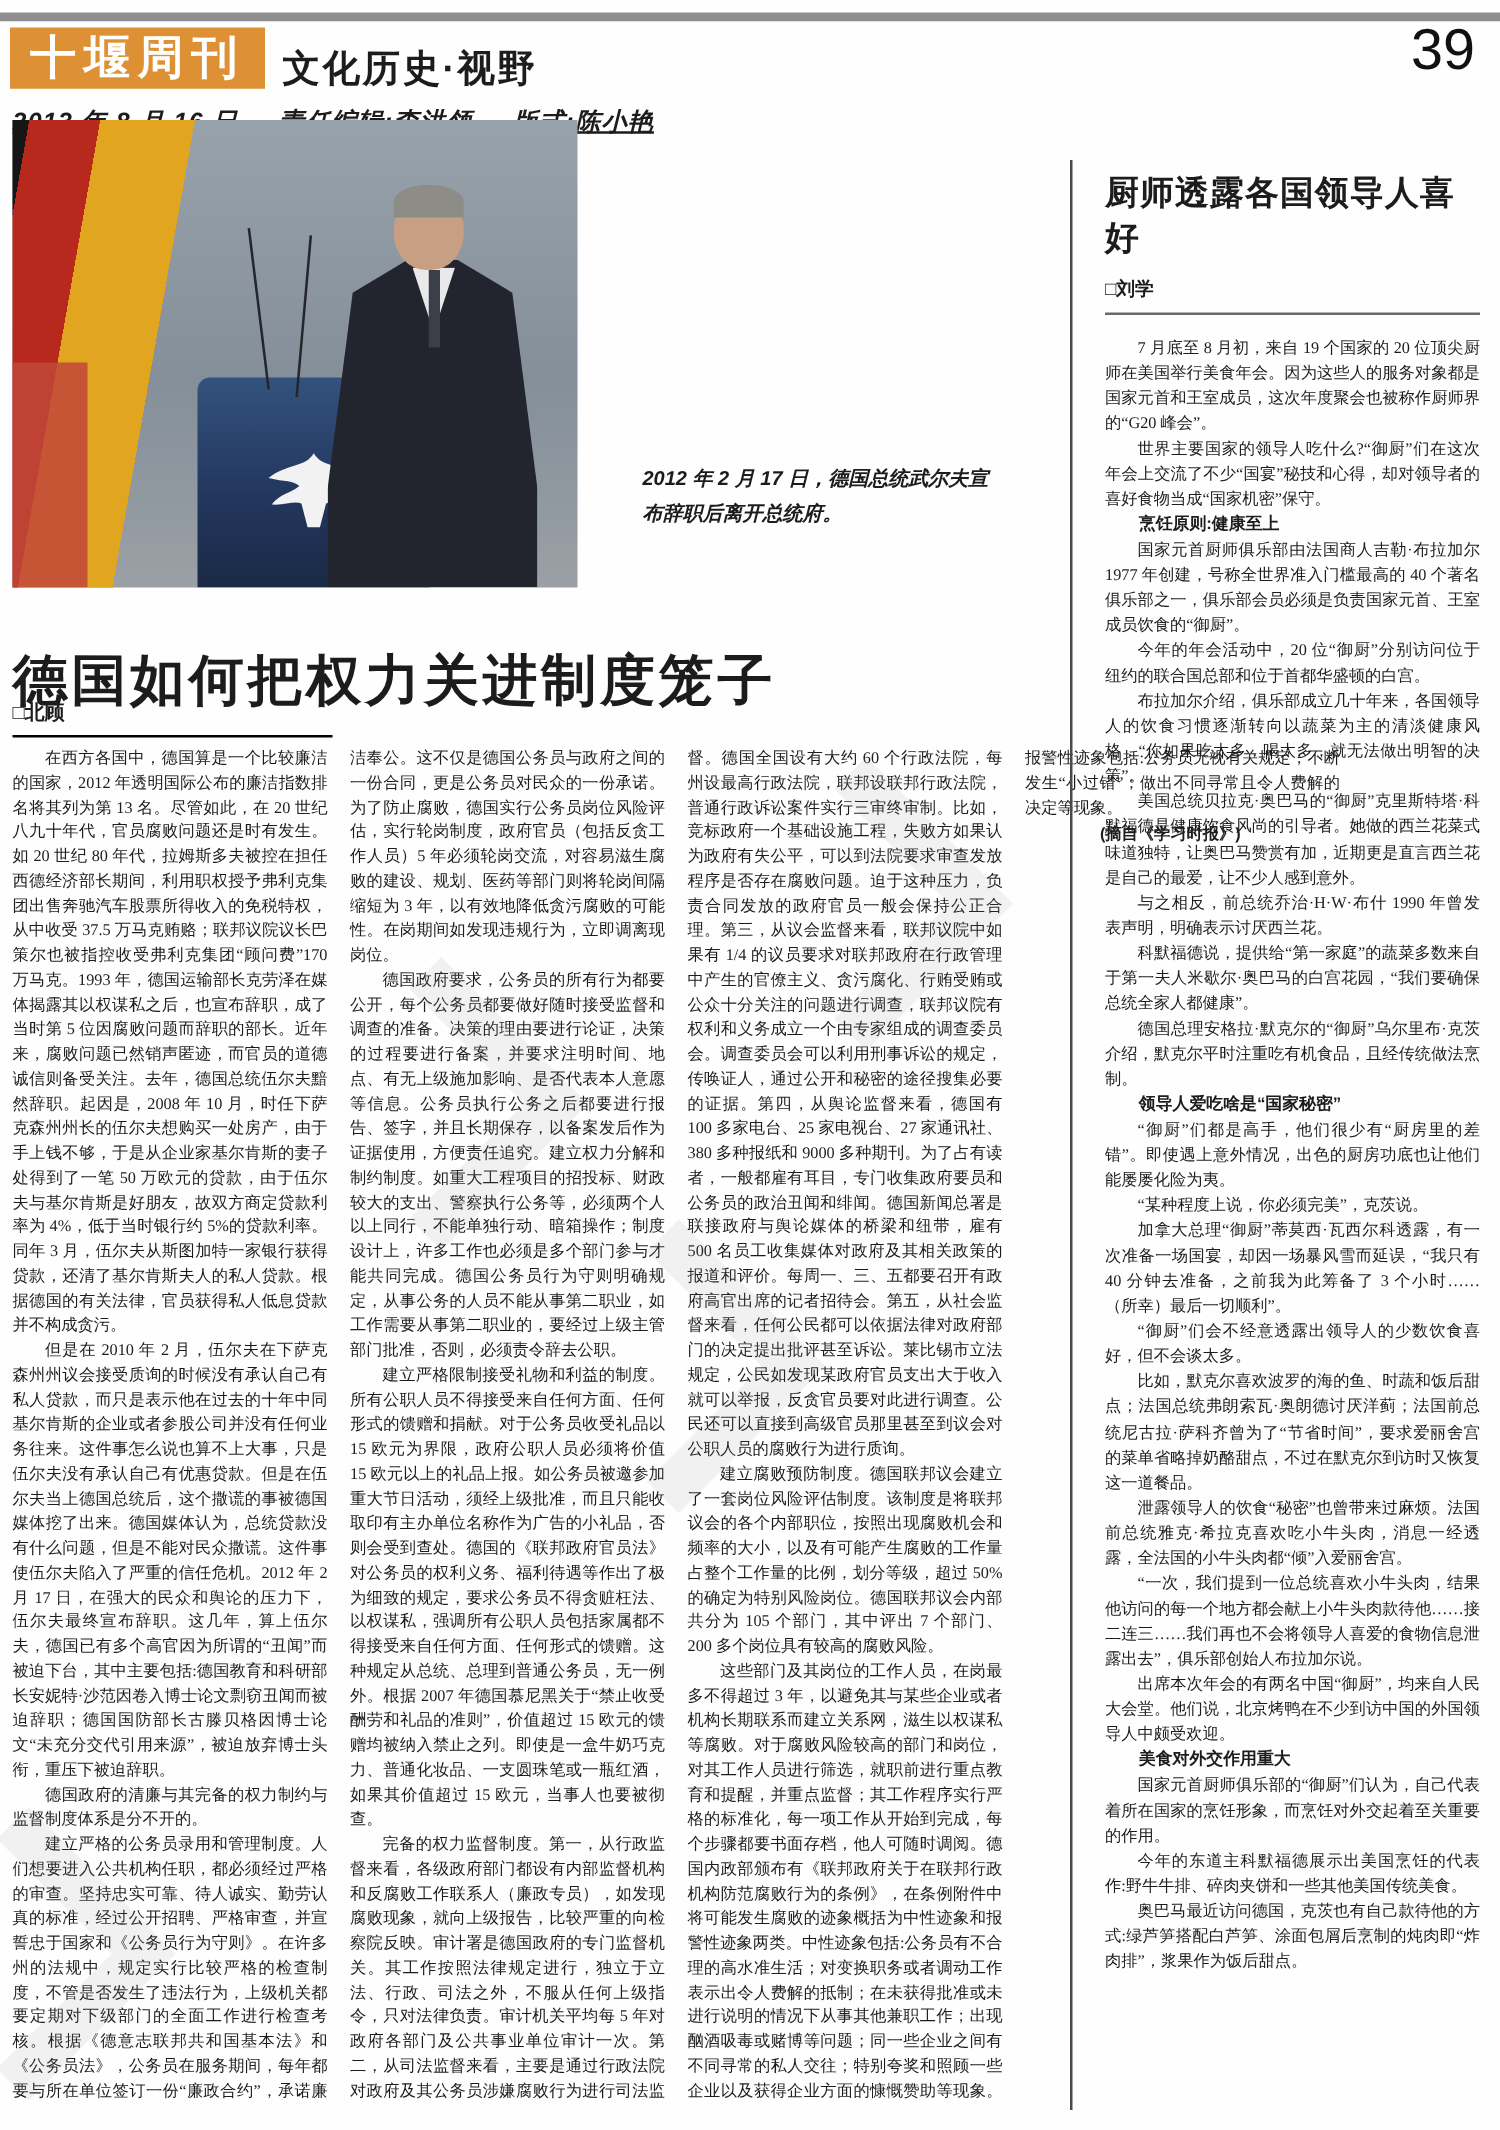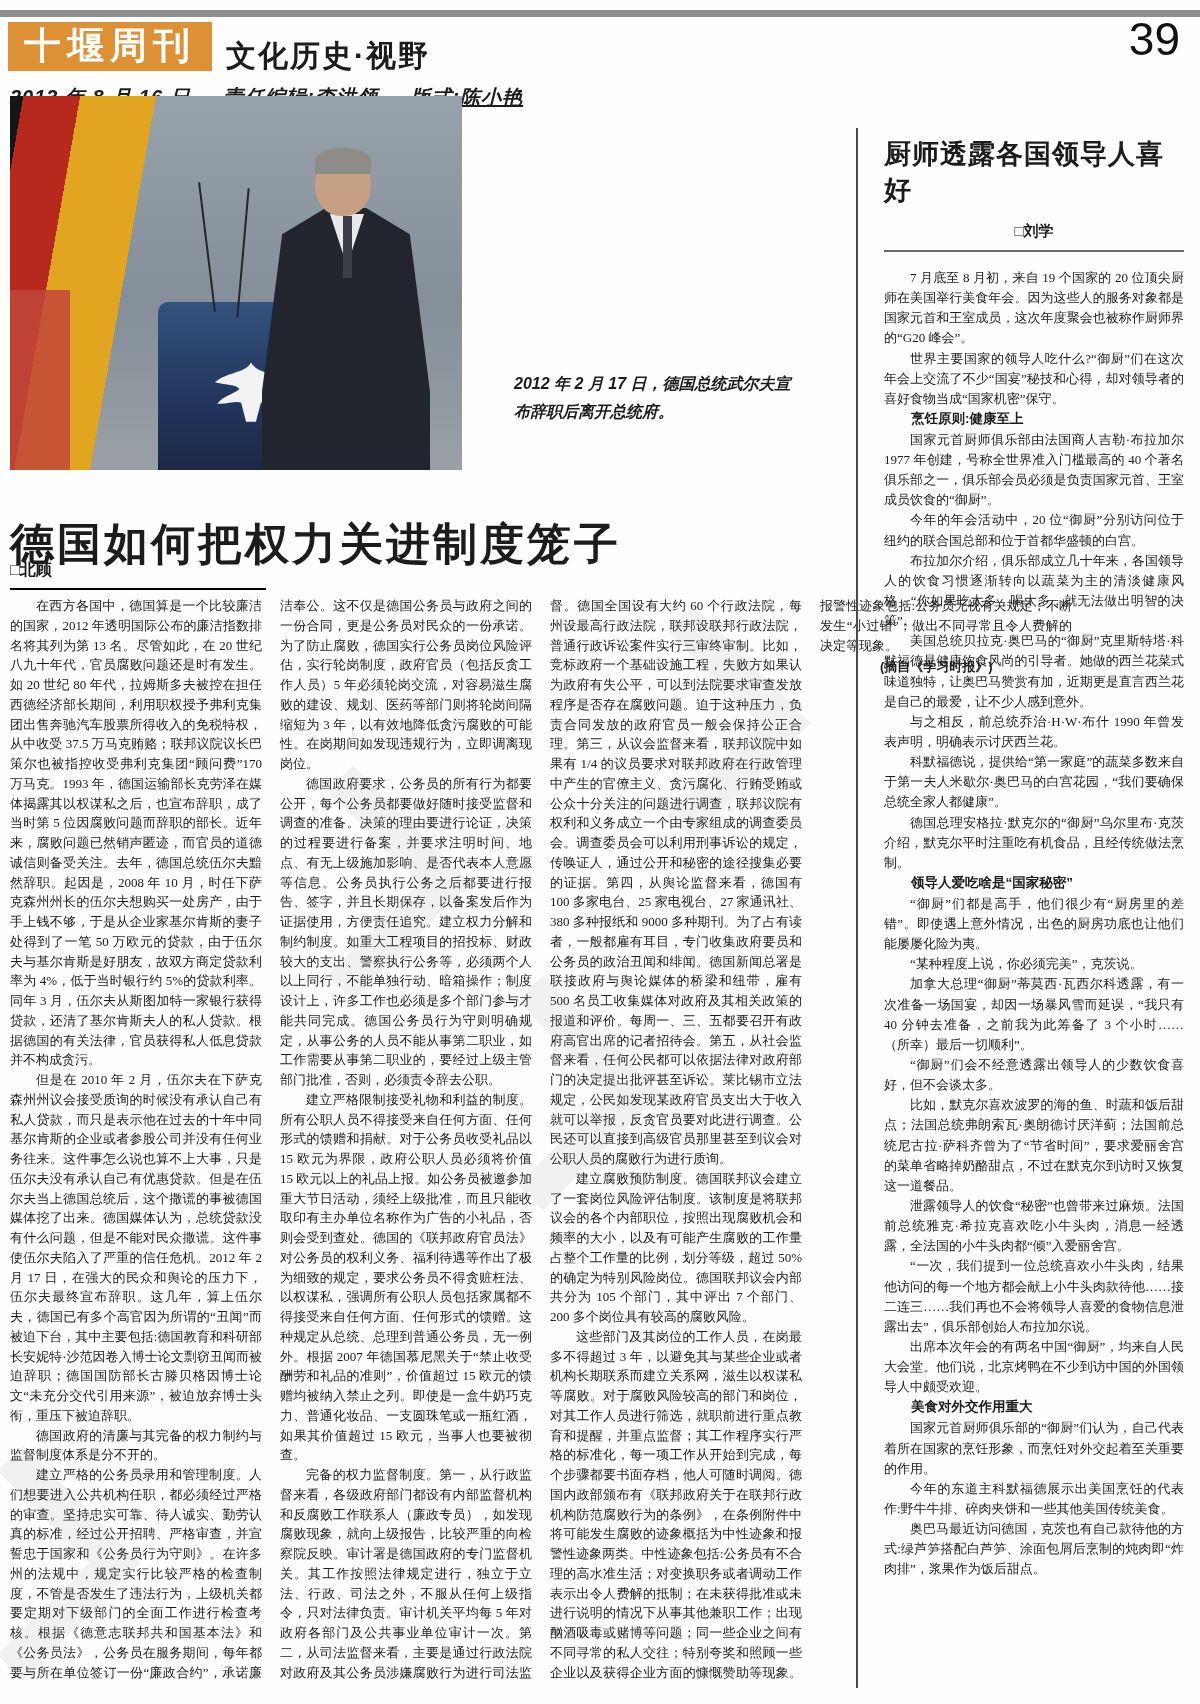--- a/index.html
+++ b/index.html
@@ -48,21 +48,21 @@
                 font-size:13px;line-height:1.52;text-align:justify;}
   .article-body p{margin:0;text-indent:2em;}
   .article-body .source{text-align:center;padding-right:1.5em;font-family:"Liberation Sans",sans-serif;
                 font-weight:bold;text-indent:0;margin-top:2px;}
   
   .v-divider{position:absolute;left:856px;top:128px;width:2px;height:1560px;background:#4a4a4a;}
   .sidebar{position:absolute;left:884px;top:136px;width:300px;}
   .sidebar-title{font-size:27px;font-weight:bold;font-family:"Liberation Sans",sans-serif;
                  letter-spacing:1px;margin:0 0 14px 0;}
   .sidebar-byline{font-family:"Liberation Sans",sans-serif;font-size:15px;font-weight:bold;
-                  padding-bottom:9px;border-bottom:2px solid #6a6a6a;margin-bottom:16px;text-align:center;}
+                  padding-bottom:9px;border-bottom:2px solid #6a6a6a;margin-bottom:16px;}
   .sidebar-body{font-size:13px;line-height:1.55;text-align:justify;}
   .sidebar-body p{margin:0;text-indent:2em;}
   .sidebar-body h3{margin:0;font-size:13.5px;font-family:"Liberation Sans",sans-serif;
                    font-weight:bold;text-indent:2em;}
   
   .wm{position:absolute;width:130px;height:130px;border:36px solid rgba(130,130,130,0.10);
       border-left:none;border-bottom:none;transform:rotate(45deg);}
 </style>
 </head>
 <body>

